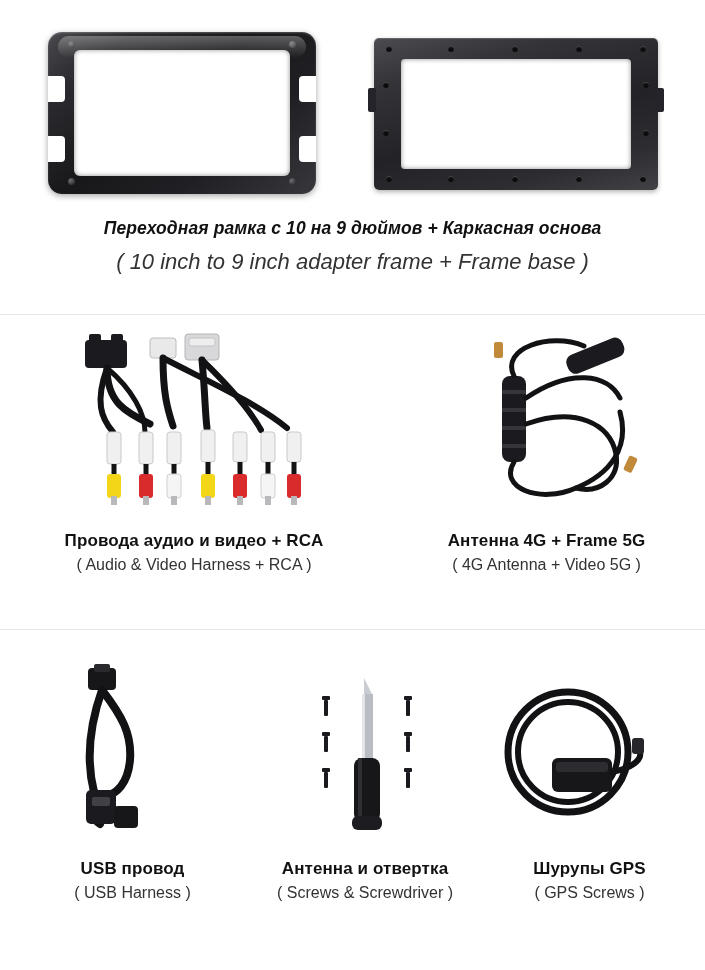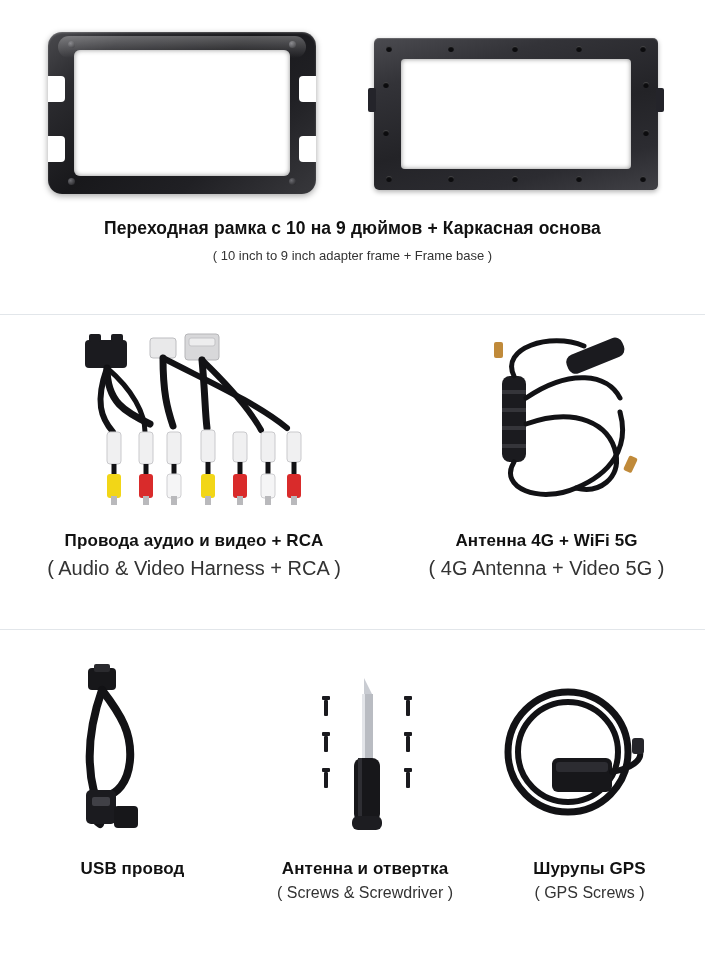--- a/index.html
+++ b/index.html
@@ -26,35 +26,36 @@
   
   .cap-ru {
     font-size: 17px;
     font-weight: bold;
     color: #111111;
     text-align: center;
     letter-spacing: 0.1px;
     line-height: 1.25;
   }
   .cap-en {
-    font-size: 20px;
+    font-size: 16px;
     font-weight: normal;
     color: #333333;
     text-align: center;
     line-height: 1.3;
     margin-top: 4px;
   }
 
   
   .section1 {
     position: absolute;
     top: 0;
     left: 0;
     width: 567px;
     height: 300px;
+    font-style: italic;
   }
   .frames-row {
     position: absolute;
     top: 26px;
     left: 0;
     width: 705px;
     height: 175px;
   }
 
   
@@ -148,21 +149,21 @@
     border-radius: 2px;
   }
 
   .caption1 {
     position: absolute;
     top: 218px;
     left: 0;
     width: 705px;
   }
   .caption1 .cap-ru { font-size: 17.5px; }
-  .caption1 .cap-en { font-size: 13px; margin-top: 8px; }
+  .caption1 .cap-en { font-size: 22px; margin-top: 8px; }
 
   
   .divider {
     position: absolute;
     left: 0;
     width: 705px;
     height: 1px;
     background: #e2e6ea;
   }
   .divider.d1 { top: 314px; }
@@ -368,21 +369,21 @@
         <rect x="14" y="14" width="9" height="16" rx="2" fill="#c08a3a"></rect>
         <rect x="146" y="128" width="9" height="16" rx="2" fill="#c08a3a" transform="rotate(25 150 136)"></rect>
       </svg>
     </div>
 
     <div class="caption2a">
       <div class="cap-ru">Провода аудио и видео + RCA</div>
       <div class="cap-en">( Audio &amp; Video Harness + RCA )</div>
     </div>
     <div class="caption2b">
-      <div class="cap-ru">Антенна 4G + WiFi 5G</div>
+      <div class="cap-ru">Антенна 4G + Frame 5G</div>
       <div class="cap-en">( 4G Antenna + Video 5G )</div>
     </div>
   </div>
 
   <div class="divider d2"></div>
 
   <div class="section3">
 
     <div class="usb">
       <svg width="170" height="180" viewBox="0 0 170 180">
@@ -431,20 +432,21 @@
         <circle cx="78" cy="68" r="50" fill="none" stroke="#121215" stroke-width="6"></circle>
         <rect x="62" y="74" width="60" height="34" rx="6" fill="#17171a"></rect>
         <rect x="66" y="78" width="52" height="10" rx="3" fill="#2c2c31"></rect>
         <path d="M122 88 C 142 84, 152 76, 150 68" stroke="#121215" stroke-width="6" fill="none" stroke-linecap="round"></path>
         <rect x="142" y="54" width="12" height="16" rx="3" fill="#26262b"></rect>
       </svg>
     </div>
 
     <div class="caption3a">
       <div class="cap-ru">USB провод</div>
+      <div class="cap-en">( USB Harness )</div>
     </div>
     <div class="caption3b">
       <div class="cap-ru">Антенна и отвертка</div>
       <div class="cap-en">( Screws &amp; Screwdriver )</div>
     </div>
     <div class="caption3c">
       <div class="cap-ru">Шурупы GPS</div>
       <div class="cap-en">( GPS Screws )</div>
     </div>
   </div>

